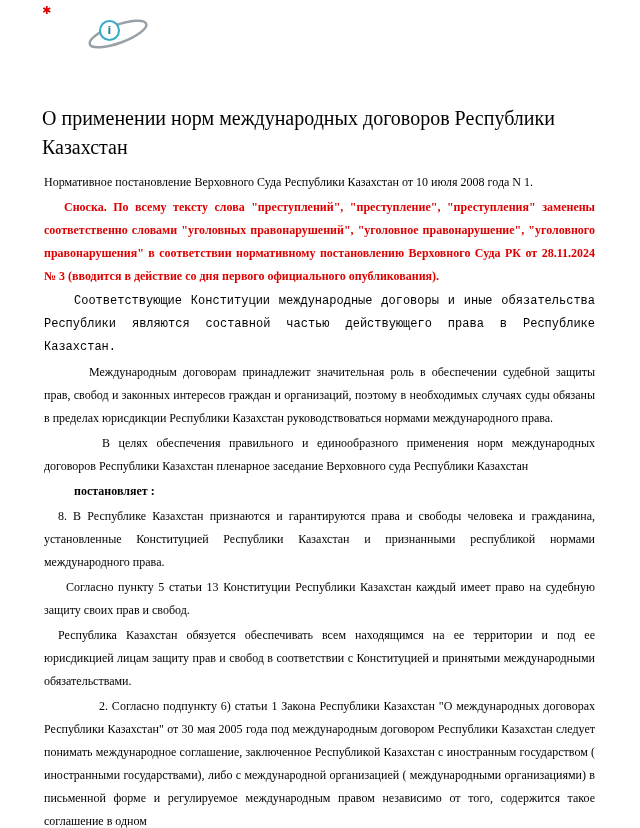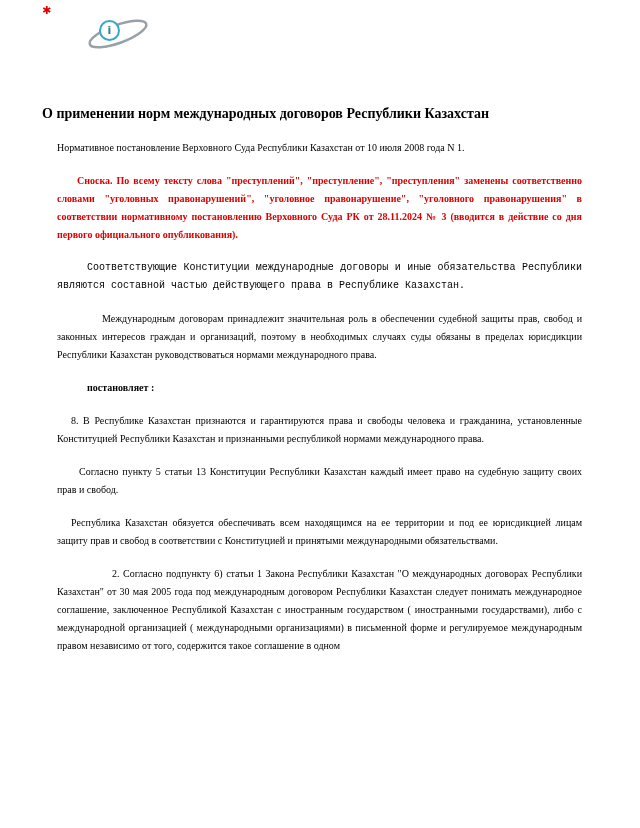--- a/index.html
+++ b/index.html
@@ -61,29 +61,29 @@
     background: #ffffff;
     font-family: "DejaVu Sans", sans-serif;
     font-style: normal;
     font-weight: bold;
     font-size: 11px;
     line-height: 17px;
     text-align: center;
     color: #2b7f97;
   }
   .title {
-    font-size: 14px;
-    font-weight: bold;
+    font-size: 20px;
+    font-weight: normal;
     line-height: 1.45;
     margin: 20px 0 9px 0;
   }
   .body-text p {
-    margin: 15px;
-    font-size: 10px;
-    line-height: 18px;
+    margin: 2px;
+    font-size: 12px;
+    line-height: 23px;
     text-align: justify;
   }
   .body-text p.footnote {
     color: var(--footnote-red, #de0000);
     font-weight: bold;
   }
   .body-text p.bold {
     font-weight: bold;
   }
   .footnote-link {
@@ -104,20 +104,21 @@
     <span class="logo-circle">і</span>
   </div>
 
   <h1 class="title">О применении норм международных договоров Республики Казахстан</h1>
 
   <div class="body-text" id="document-body">
       <p style="text-indent: 0px;">Нормативное постановление Верховного Суда Республики Казахстан от 10 июля 2008 года N 1.</p>
       <p class="footnote" style="text-indent: 20px;"><span>Сноска. По всему тексту слова "преступлений", "преступление", "преступления" заменены соответственно словами "уголовных правонарушений", "уголовное правонарушение", "уголовного правонарушения" в соответствии нормативному постановлению Верховного Суда РК от </span><span class="footnote-link">28.11.2024 № 3</span><span> (вводится в действие со дня первого официального опубликования).</span></p>
       <p style="text-indent: 30px; font-family: Liberation Mono, monospace;">Соответствующие Конституции международные договоры и иные обязательства Республики являются составной частью действующего права в Республике Казахстан.</p>
       <p style="text-indent: 45px;">Международным договорам принадлежит значительная роль в обеспечении судебной защиты прав, свобод и законных интересов граждан и организаций, поэтому в необходимых случаях суды обязаны в пределах юрисдикции Республики Казахстан руководствоваться нормами международного права.</p>
+      <p style="text-indent: 58px;">В целях обеспечения правильного и единообразного применения норм международных договоров Республики Казахстан пленарное заседание Верховного суда Республики Казахстан</p>
       <p class="bold" style="text-indent: 30px;">постановляет :</p>
       <p style="text-indent: 14px;">8. В Республике Казахстан признаются и гарантируются права и свободы человека и гражданина, установленные Конституцией Республики Казахстан и признанными республикой нормами международного права.</p>
       <p style="text-indent: 22px;">Согласно пункту 5 статьи 13 Конституции Республики Казахстан каждый имеет право на судебную защиту своих прав и свобод.</p>
       <p style="text-indent: 14px;">Республика Казахстан обязуется обеспечивать всем находящимся на ее территории и под ее юрисдикцией лицам защиту прав и свобод в соответствии с Конституцией и принятыми международными обязательствами.</p>
       <p style="text-indent: 55px;">2. Согласно подпункту 6) статьи 1 Закона Республики Казахстан "О международных договорах Республики Казахстан" от 30 мая 2005 года под международным договором Республики Казахстан следует понимать международное соглашение, заключенное Республикой Казахстан с иностранным государством ( иностранными государствами), либо с международной организацией ( международными организациями) в письменной форме и регулируемое международным правом независимо от того, содержится такое соглашение в одном</p>
     </div>
 
 </div>
 
 </body></html>

